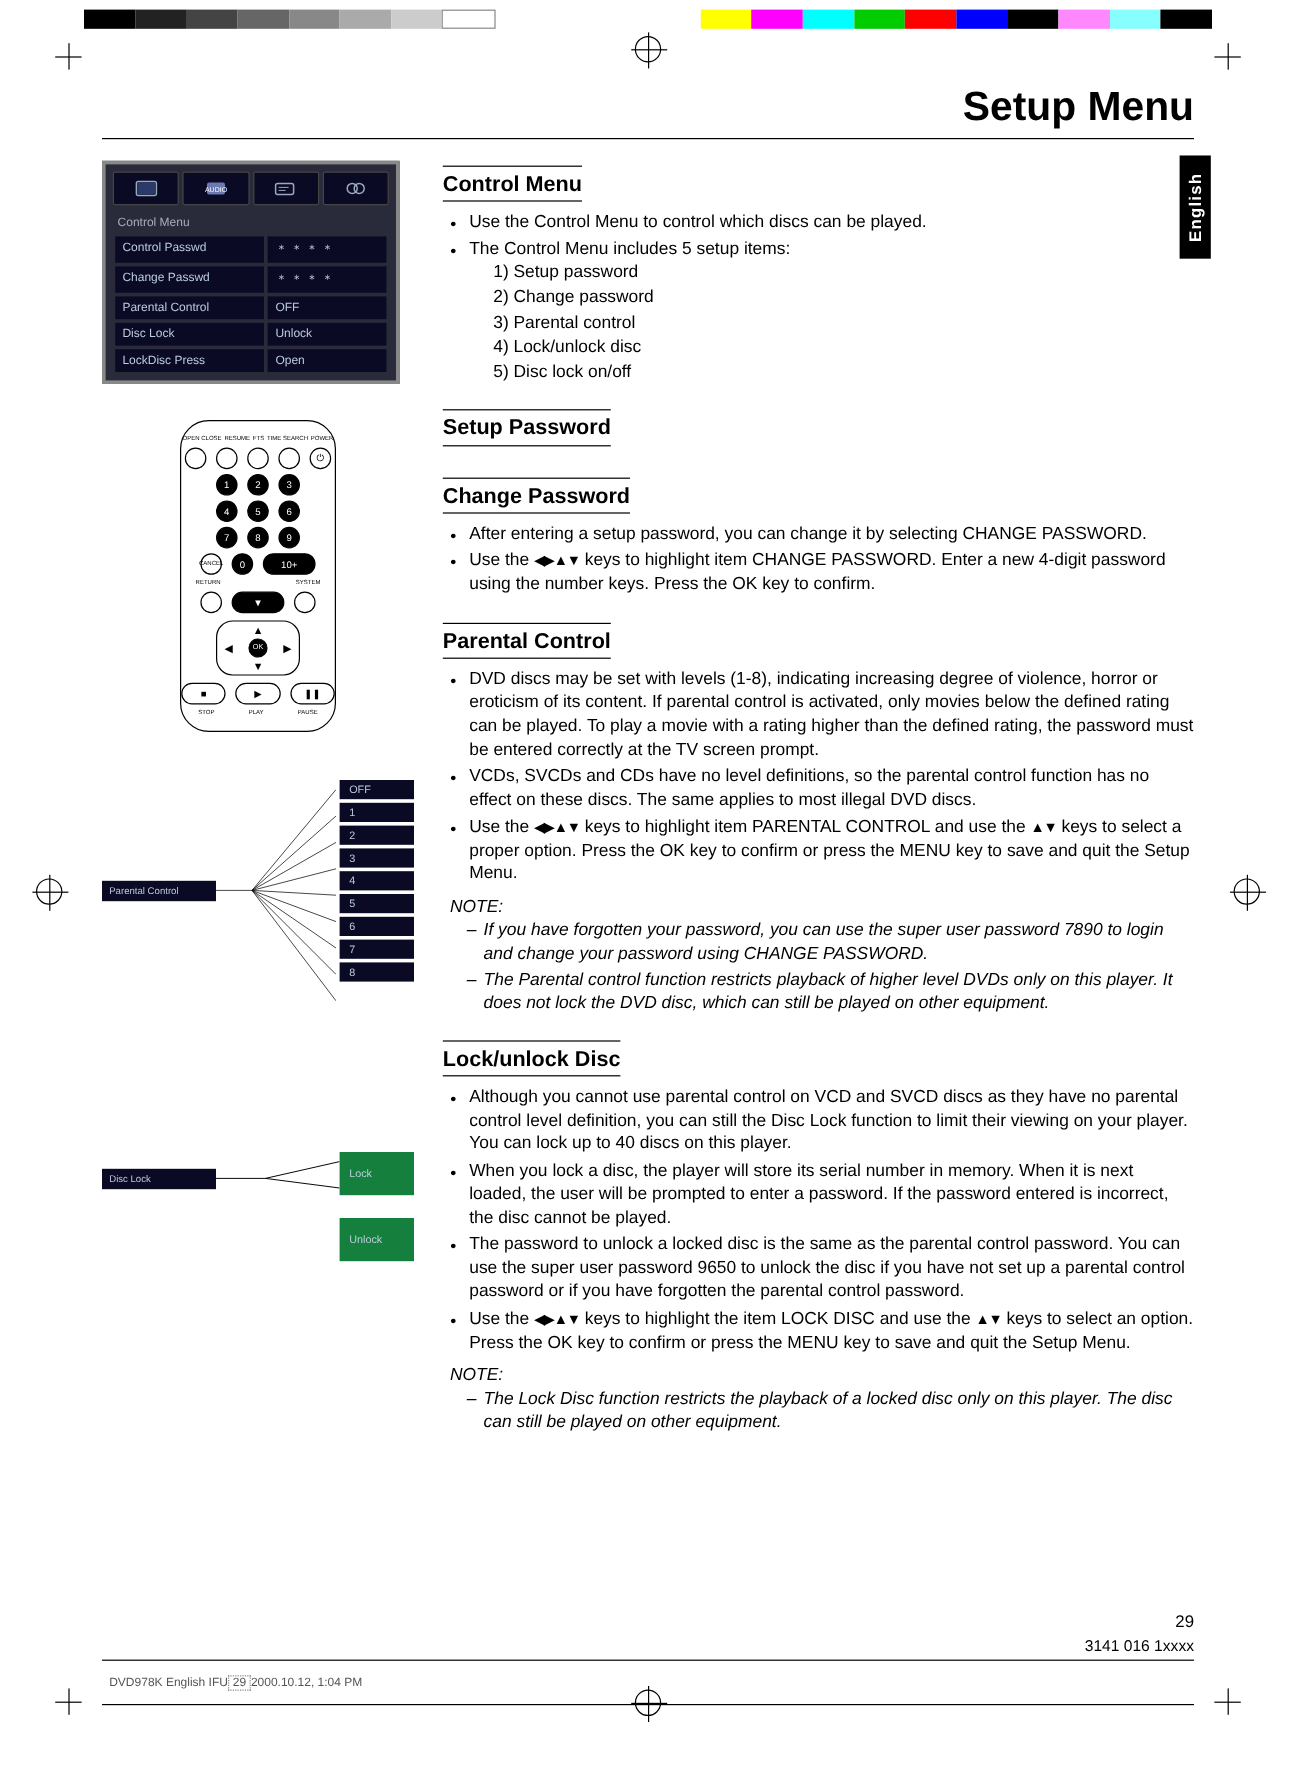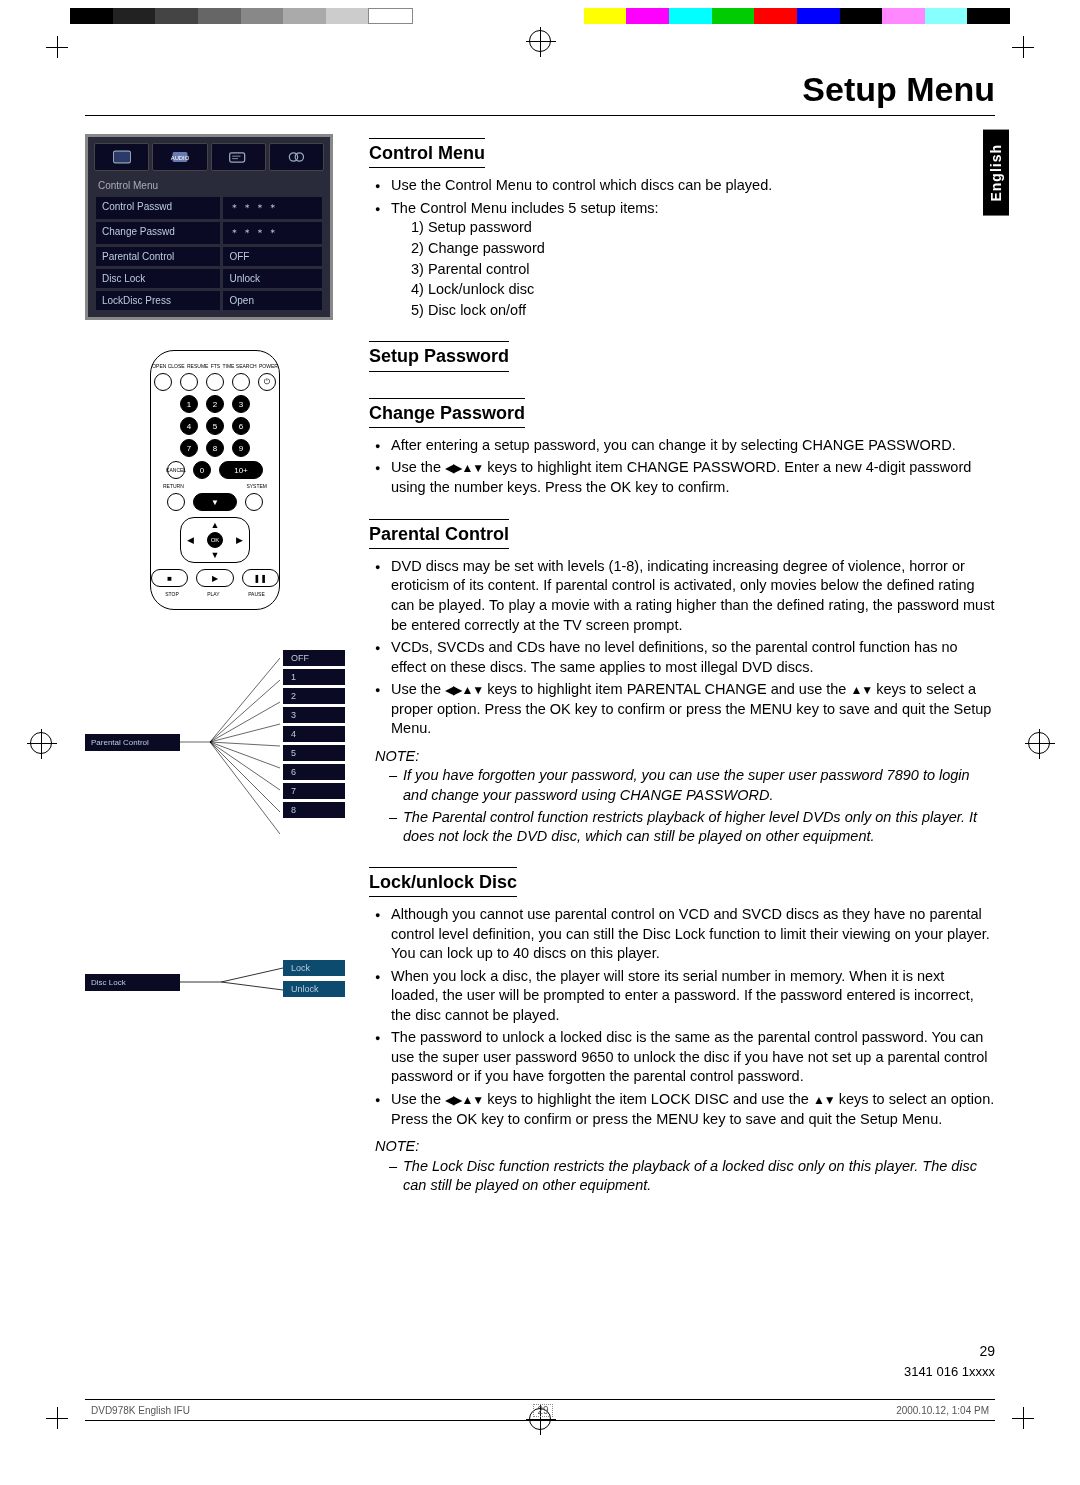--- a/index.html
+++ b/index.html
@@ -114,29 +114,29 @@
   .pc-diagram { margin-top: 40px; position:relative; height:200px; }
   .pc-left-box { position:absolute; left:0; top:84px; width:95px; background:#0a0a24; color:#bcd; font-size:8px; padding:4px 6px; }
   .pc-levels { position:absolute; right:0; top:0; width:62px; }
   .pc-level { background:#0a0a24; color:#bcd; font-size:9px; padding:3px 8px; margin-bottom:3px; }
   .pc-lines { position:absolute; left:95px; top:0; right:62px; height:100%; }
 
   
   .dl-diagram { margin-top: 110px; position:relative; height:50px; }
   .dl-left { position:absolute; left:0; top:14px; width:95px; background:#0a0a24; color:#bcd; font-size:8px; padding:4px 6px; }
   .dl-right { position:absolute; right:0; top:0; width:62px; }
-  .dl-opt { background:#0c4a6e; color:#bcd; font-size:9px; padding:3px 8px; margin-bottom:5px; }
+  .dl-opt { background:#15803d; color:#bcd; font-size:9px; padding:13px 8px; margin-bottom:19px; }
 
   .page-number { position:absolute; bottom: 24px; right: 0; font-size: 14px; }
   .doc-id { position:absolute; bottom: 4px; right: 0; font-size: 13px; }
 
   .footer-strip {
     position:absolute; bottom: 64px; left: 85px; right: 85px;
     border-top:1px solid #000; border-bottom:1px solid #000;
-    height: 22px; display:flex; align-items:center; justify-content:space-between;
+    height: 38px; display:flex; align-items:center; 
     font-size: 10px; color:#555; padding: 0 6px;
   }
   .footer-strip .pgmark { border:1px dotted #888; padding:0 3px; }
 </style>
 </head>
 <body>
 
 <div class="color-strip">
   <span style="background:#000"></span>
     <span style="background:#222"></span>
@@ -361,21 +361,21 @@
       <div class="section-head">Change Password</div>
       <ul class="bullet-list">
         <li>After entering a setup password, you can change it by selecting CHANGE PASSWORD.</li>
         <li><span>Use the </span><span class="arrows">◀▶▲▼</span><span> keys to highlight item CHANGE PASSWORD. Enter a new 4-digit password using the number keys. Press the OK key to confirm.</span></li>
       </ul>
 
       <div class="section-head">Parental Control</div>
       <ul class="bullet-list">
         <li>DVD discs may be set with levels (1-8), indicating increasing degree of violence, horror or eroticism of its content. If parental control is activated, only movies below the defined rating can be played. To play a movie with a rating higher than the defined rating, the password must be entered correctly at the TV screen prompt.</li>
         <li>VCDs, SVCDs and CDs have no level definitions, so the parental control function has no effect on these discs. The same applies to most illegal DVD discs.</li>
-        <li><span>Use the </span><span class="arrows">◀▶▲▼</span><span> keys to highlight item PARENTAL CHANGE and use the </span><span class="arrows">▲▼</span><span> keys to select a proper option. Press the OK key to confirm or press the MENU key to save and quit the Setup Menu.</span></li>
+        <li><span>Use the </span><span class="arrows">◀▶▲▼</span><span> keys to highlight item PARENTAL CONTROL and use the </span><span class="arrows">▲▼</span><span> keys to select a proper option. Press the OK key to confirm or press the MENU key to save and quit the Setup Menu.</span></li>
       </ul>
       <div class="note">
         <div class="note-head">NOTE:</div>
         <ul>
           <li>If you have forgotten your password, you can use the super user password 7890 to login and change your password using CHANGE PASSWORD.</li>
           <li>The Parental control function restricts playback of higher level DVDs only on this player. It does not lock the DVD disc, which can still be played on other equipment.</li>
         </ul>
       </div>
 
       <div class="section-head">Lock/unlock Disc</div>

